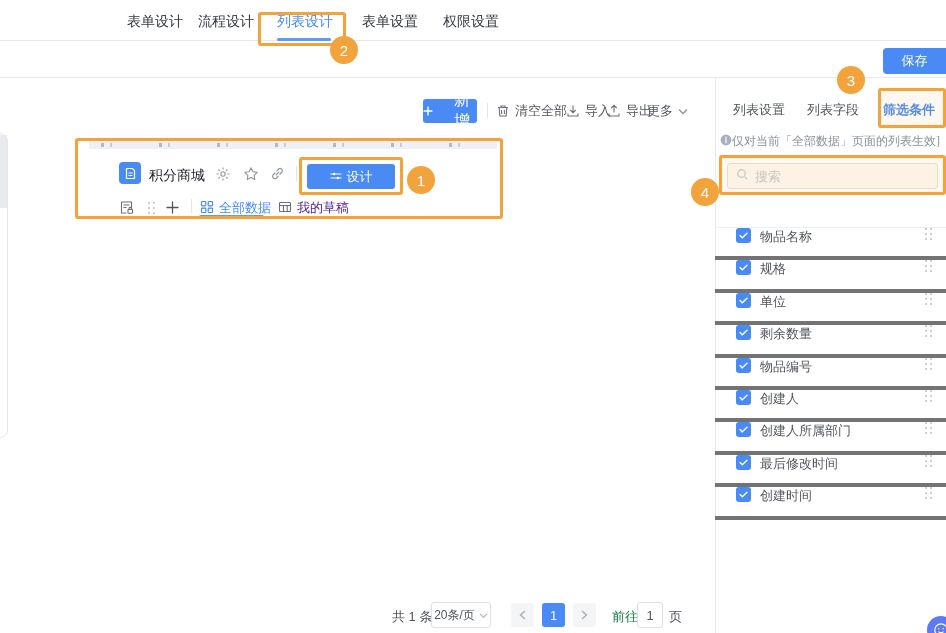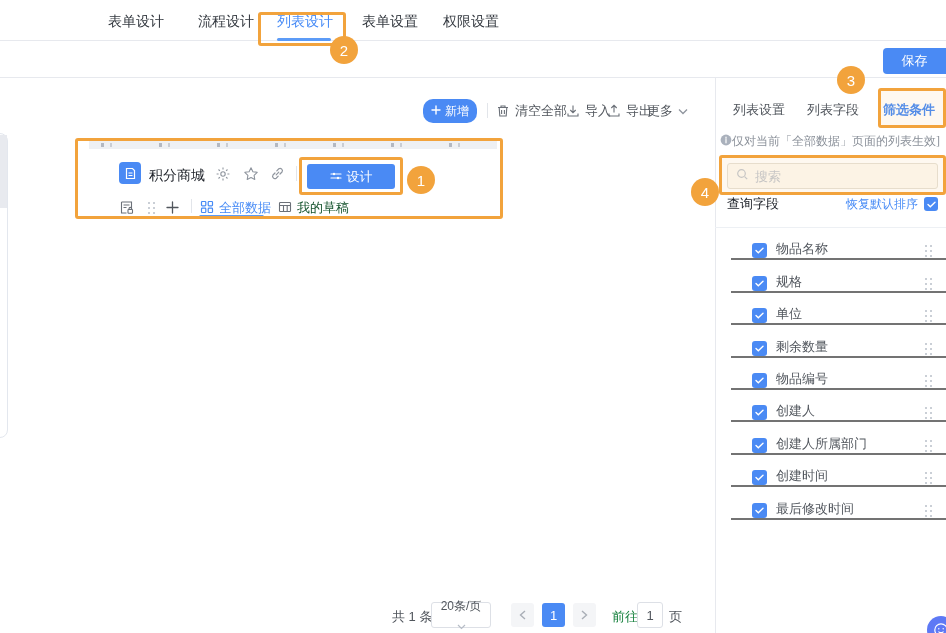--- a/index.html
+++ b/index.html
@@ -20,21 +20,21 @@
 
   .main-divider { position:absolute; left:0; top:77px; width:946px; height:1px; background:#e7e9ee; }
 
   
   .left-card { position:absolute; left:-60px; top:133px; width:68px; height:305px; background:#fff;
                border:1px solid #e3e7ee; border-radius:8px; }
   .left-card-gray { position:absolute; left:0px; top:135px; width:7px; height:73px; background:#e8eaef; }
 
   
   .btn-add { position:absolute; left:423px; top:99px; width:54px; height:24px; background:#4a8af4;
-             border:none; border-radius:10px; color:#fff; font-size:12px; display:flex; gap:4px;
+             border:none; border-radius:3px; color:#fff; font-size:16px; display:flex; gap:14px;
              align-items:center; justify-content:center; cursor:pointer; }
   .tb-sep { position:absolute; left:487px; top:103px; width:1px; height:15px; background:#e2e5ea; }
   .tb-item { position:absolute; top:102px; height:18px; display:flex; align-items:center; gap:5px;
              font-size:13px; color:#51565d; cursor:pointer; white-space:nowrap; }
   .tb-item svg { display:block; }
 
   
   .clipped-row { position:absolute; left:89px; top:141px; width:408px; height:8px; background:#eef0f3; overflow:hidden; }
   .clipped-row::after { content:""; position:absolute; left:12px; top:2px; width:384px; height:4px;
       background:repeating-linear-gradient(90deg,#9aa1ad 0 3px,transparent 3px 9px,#b9bec7 9px 11px,transparent 11px 58px); opacity:.7; }
@@ -44,21 +44,21 @@
   .app-name { position:absolute; left:149px; top:167px; font-size:14px; color:#20242b; }
   .row-icon { position:absolute; width:17px; height:17px; color:#8f959e; display:flex; align-items:center;
               justify-content:center; cursor:pointer; }
   .v-sep { position:absolute; width:1px; background:#e2e5ea; }
 
   .design-btn { position:absolute; left:307px; top:164px; width:88px; height:25px; background:#4a8af4;
                 border:none; border-radius:3px; color:#fff; font-size:13px; display:flex; gap:5px;
                 align-items:center; justify-content:center; cursor:pointer; }
 
   .view-tab { position:absolute; top:199px; display:flex; align-items:center; gap:5px; font-size:13px;
-              color:#14532d; cursor:pointer; white-space:nowrap; }
+              color:#4c1d95; cursor:pointer; white-space:nowrap; }
   .view-tab.active { color:#478bf6; }
   .view-underline { position:absolute; left:199px; top:215px; width:65px; height:3px; background:#5c9bf7; border-radius:2px; }
 
   
   .annot { position:absolute; border:3px solid #f2a33c; border-radius:3px; pointer-events:none; z-index:5; }
   .annot.tint { background:rgba(242,163,60,0.08); }
   .step { position:absolute; width:28px; height:28px; border-radius:50%; background:#f2a33c; color:#fff;
           font-size:15px; display:flex; align-items:center; justify-content:center; z-index:6; }
 
   
@@ -72,53 +72,53 @@
                border-radius:3px; background:#fdfaf3; display:flex; align-items:center; padding:0 8px; gap:6px; }
   .rp-search input { border:none; outline:none; background:transparent; font-size:13px; color:#0f766e; width:160px;
                      font-family:"Liberation Sans","DejaVu Sans",sans-serif; }
   .rp-search input::placeholder { color:#c3c8d0; }
   .fields-header { position:absolute; left:727px; top:195px; width:211px; display:flex; align-items:center; }
   .fields-header .fh-label { font-size:13px; color:#22262d; }
   .fields-header .fh-reset { margin-left:auto; font-size:12px; color:#478bf6; cursor:pointer; }
   .checkbox { width:15px; height:15px; background:#4a8af4; border-radius:3px; display:inline-flex;
               align-items:center; justify-content:center; cursor:pointer; flex:none; }
   .field-list { position:absolute; left:715px; top:227px; width:231px; border-top:1px solid #edf0f4; }
-  .field-row { height:32.4px; display:flex; align-items:flex-end; padding:0 12px 0 21px;
-               border-bottom:2px solid #737373;margin-left:16px; }
+  .field-row { height:32.4px; display:flex; align-items:flex-start; padding:0 12px 0 21px;
+               border-bottom:4px solid #737373; }
   .field-row .fr-label { font-size:13px; color:#51565d; margin-left:9px; }
   .drag-handle { margin-left:auto; width:9px; height:13px; position:relative; cursor:grab; }
   .drag-handle i { position:absolute; width:2px; height:2px; background:#b9bfc8; border-radius:50%;
                    box-shadow:5px 0 0 #b9bfc8, 0 5px 0 #b9bfc8, 5px 5px 0 #b9bfc8, 0 10px 0 #b9bfc8, 5px 10px 0 #b9bfc8; }
 
   
   .pg-total { position:absolute; left:392px; top:608px; font-size:13px; color:#51565d; }
   .pg-size { position:absolute; left:431px; top:602px; width:60px; height:26px; border:1px solid #dde0e6;
              border-radius:3px; display:flex; align-items:center; justify-content:center; gap:4px;
-             font-size:12px; color:#51565d; cursor:pointer; background:#fff;flex-direction:column; }
+             font-size:12px; color:#51565d; cursor:pointer; background:#fff; }
   .pg-btn { position:absolute; top:603px; width:23px; height:24px; border-radius:3px; background:#f4f5f7;
             display:flex; align-items:center; justify-content:center; color:#a9aeb6; cursor:pointer; }
   .pg-cur { position:absolute; left:542px; top:603px; width:23px; height:24px; border-radius:3px;
             background:#4a8af4; color:#fff; font-size:13px; display:flex; align-items:center;
             justify-content:center; cursor:pointer; }
   .pg-goto { position:absolute; left:612px; top:608px; font-size:13px; color:#15803d; }
   .pg-input { position:absolute; left:637px; top:602px; width:26px; height:26px; border:1px solid #dde0e6;
               border-radius:3px; text-align:center; font-size:13px; color:#51565d; outline:none;
               font-family:"Liberation Sans","DejaVu Sans",sans-serif; }
   .pg-page { position:absolute; left:669px; top:608px; font-size:13px; color:#51565d; }
 
   .help-fab { position:absolute; left:927px; top:616px; width:28px; height:28px; border-radius:50%;
               background:#5e79f5; display:flex; align-items:center; justify-content:center; cursor:pointer; }
 </style>
 </head>
 <body>
 
 <div id="stage">
 
   <div class="header">
-    <div class="top-tab" style="left:108px">表单设计</div>
+    <div class="top-tab" style="left:127px">表单设计</div>
     <div class="top-tab" style="left:198px">流程设计</div>
     <div class="top-tab active" style="left:277px">列表设计</div>
     <div class="top-tab" style="left:362px">表单设置</div>
     <div class="top-tab" style="left:443px">权限设置</div>
     <div class="tab-underline"></div>
   </div>
 
   <button class="save-btn">保存</button>
   <div class="main-divider"></div>
 
@@ -254,29 +254,20 @@
   </div>
 
   <div class="rp-search">
     <span><svg width="13" height="13" viewBox="0 0 13 13" fill="none" stroke="#c3c8d0" stroke-width="1.2">
           <circle cx="5.5" cy="5.5" r="3.8"></circle>
           <path d="M8.6 8.6l2.6 2.6"></path>
         </svg></span>
     <input type="text" placeholder="搜索" style="">
   </div>
 
-  <div class="fields-header">
-    <span class="fh-label">查询字段</span>
-    <span class="fh-reset">恢复默认排序</span>
-    <span class="checkbox" style="width:14px;height:14px;margin-left:6px">
-        <svg width="9" height="7" viewBox="0 0 9 7">
-          <path d="M1 3.5l2.3 2.3L8 1.3" stroke="#fff" stroke-width="1.4" fill="none" stroke-linecap="round"></path>
-        </svg>
-      </span>
-  </div>
 
   <div class="field-list">
     <div class="field-row">
       <span class="checkbox">
           <svg width="9" height="7" viewBox="0 0 9 7">
             <path d="M1 3.5l2.3 2.3L8 1.3" stroke="#fff" stroke-width="1.4" fill="none" stroke-linecap="round"></path>
           </svg>
         </span>
       <span class="fr-label">物品名称</span>
       <span class="drag-handle">
@@ -348,32 +339,32 @@
       <span class="drag-handle">
           <i></i>
         </span>
     </div>
     <div class="field-row">
       <span class="checkbox">
           <svg width="9" height="7" viewBox="0 0 9 7">
             <path d="M1 3.5l2.3 2.3L8 1.3" stroke="#fff" stroke-width="1.4" fill="none" stroke-linecap="round"></path>
           </svg>
         </span>
+      <span class="fr-label">最后修改时间</span>
+      <span class="drag-handle">
+          <i></i>
+        </span>
+    </div>
+    <div class="field-row">
+      <span class="checkbox">
+          <svg width="9" height="7" viewBox="0 0 9 7">
+            <path d="M1 3.5l2.3 2.3L8 1.3" stroke="#fff" stroke-width="1.4" fill="none" stroke-linecap="round"></path>
+          </svg>
+        </span>
       <span class="fr-label">创建时间</span>
-      <span class="drag-handle">
-          <i></i>
-        </span>
-    </div>
-    <div class="field-row">
-      <span class="checkbox">
-          <svg width="9" height="7" viewBox="0 0 9 7">
-            <path d="M1 3.5l2.3 2.3L8 1.3" stroke="#fff" stroke-width="1.4" fill="none" stroke-linecap="round"></path>
-          </svg>
-        </span>
-      <span class="fr-label">最后修改时间</span>
       <span class="drag-handle">
           <i></i>
         </span>
     </div>
   </div>
 
   <div class="pg-total">共 1 条</div>
   <div class="pg-size">
     <span>20条/页</span>
     <span><svg width="9" height="6" viewBox="0 0 9 6" fill="none" stroke="#b6bcc6" stroke-width="1.2">

